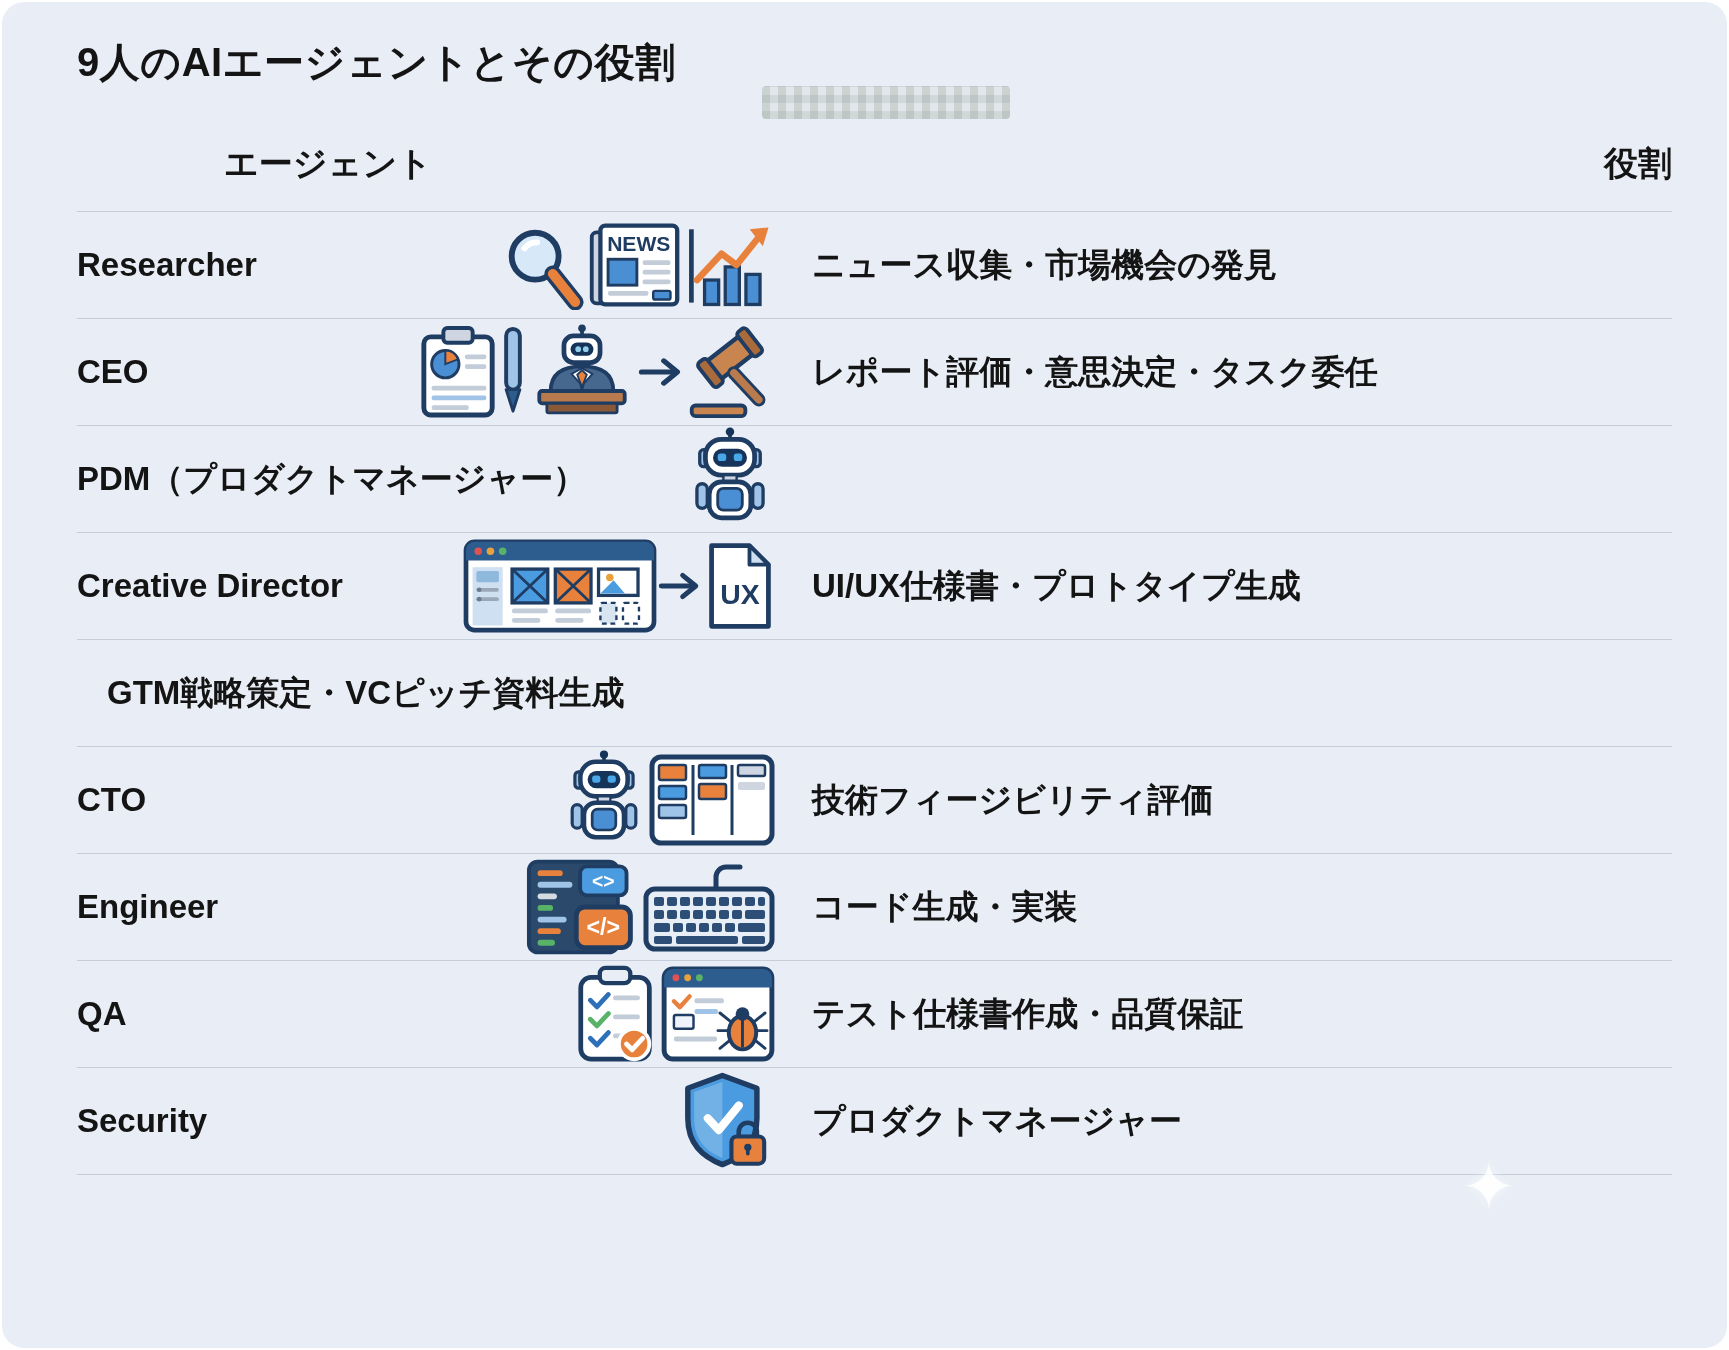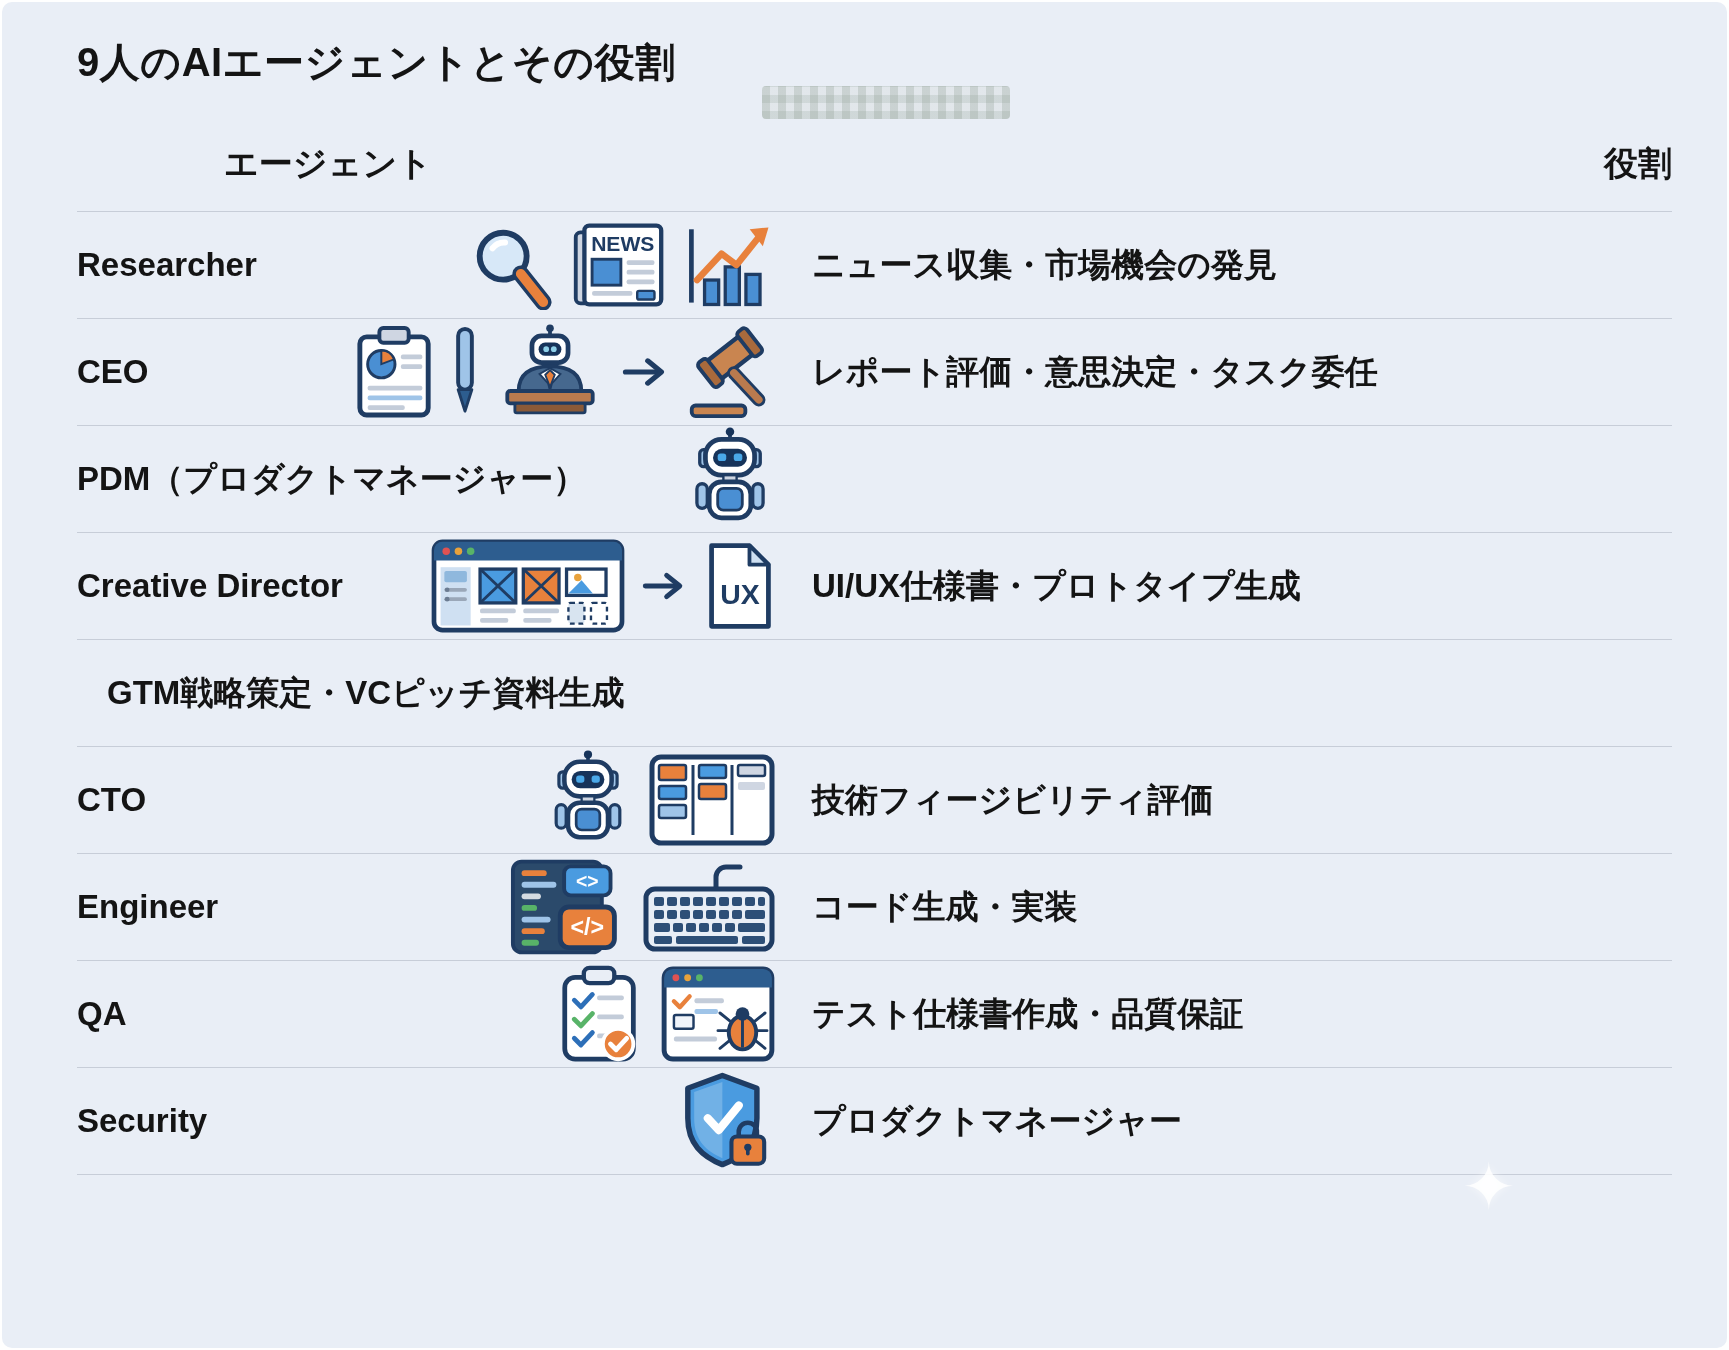--- a/index.html
+++ b/index.html
@@ -1,27 +1,27 @@
 <!DOCTYPE html>
 <html><head>
 <meta charset="utf-8">
 <style>
   html,body{margin:0;padding:0;background:#ffffff;width:1729px;height:1350px;overflow:hidden;
     font-family:"Liberation Sans","DejaVu Sans",sans-serif;}
   .card{position:absolute;left:2px;top:2px;width:1725px;height:1346px;background:#e9eef6;
-    border-radius:10px;box-sizing:border-box;padding:36px 55px 0 75px;color:#141414;}
+    border-radius:22px;box-sizing:border-box;padding:36px 55px 0 75px;color:#141414;}
   .title{font-size:40px;font-weight:800;line-height:1.2;letter-spacing:.5px;}
   .grid-row{display:grid;grid-template-columns:355px 350px 1fr;align-items:center;}
   .header-row{height:95px;margin-top:30px;}
   .hdr{font-size:34px;font-weight:700;text-align:right;}
   .hdr-role{padding-left:30px;}
   .row{height:106px;border-top:1.5px solid #c7cdd8;}
   .rows-end{border-top:1.5px solid #c7cdd8;height:0;}
   .agent{font-size:33px;font-weight:700;white-space:nowrap;overflow:visible;}
-  .icons{display:flex;justify-content:flex-end;align-items:center;gap:16px;padding-right:6px;height:106px;}
+  .icons{display:flex;justify-content:flex-end;align-items:center;gap:0;padding-right:6px;height:106px;}
   .icons svg{flex:0 0 auto;display:block;}
   .role{font-size:33px;font-weight:700;padding-left:30px;white-space:nowrap;}
   .pixelation{position:absolute;left:762px;top:86px;width:248px;height:33px;border-radius:4px;opacity:.8;
     background:
      repeating-linear-gradient(90deg, rgba(140,155,140,.38) 0 8px, rgba(205,212,205,.22) 8px 16px),
      repeating-linear-gradient(0deg, rgba(125,145,130,.30) 0 8px, rgba(210,215,210,.18) 8px 16px);}
   .sparkle{position:absolute;left:1462px;top:1150px;font-size:64px;color:rgba(255,255,255,.85);
     text-shadow:0 0 10px rgba(255,255,255,.6);}
   svg text{font-family:"Liberation Sans","DejaVu Sans",sans-serif;}
 </style>

